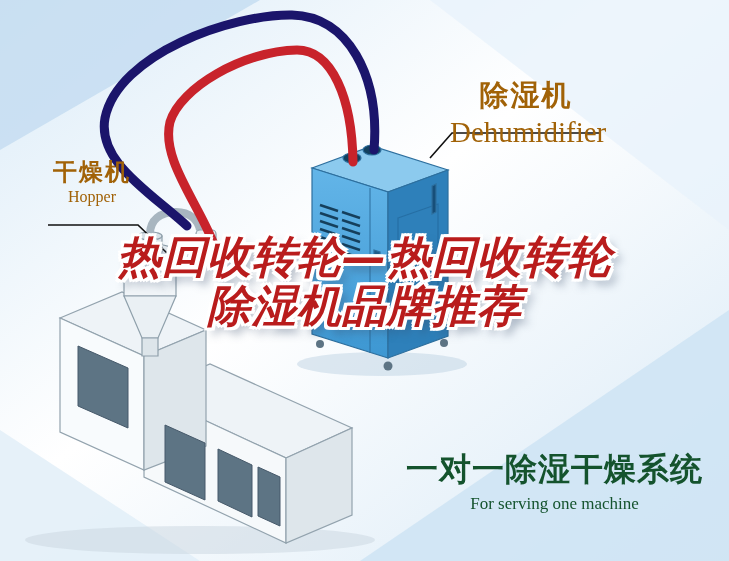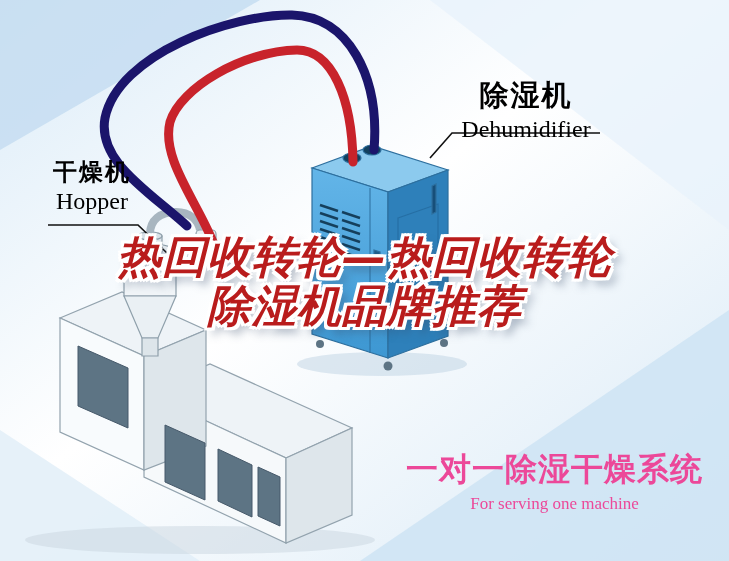--- a/index.html
+++ b/index.html
@@ -6,51 +6,51 @@
   .canvas{
     position:relative;
     width:729px;height:561px;
     overflow:hidden;
     font-family:"DejaVu Sans","Liberation Sans",sans-serif;
     background:#ffffff;
   }
   .scene{position:absolute;inset:0;}
   .txt{position:absolute;white-space:nowrap;}
 
-  .label-block{text-align:center;color:#000000;}
+  .label-block{text-align:center;color:#a16207;}
   .label-cn{font-weight:bold;letter-spacing:2px;}
   .label-en{font-family:"Liberation Serif","DejaVu Serif",serif;}
 
   .label-dehumidifier{left:450px;top:76px;width:152px;}
   .label-dehumidifier .label-cn{font-size:29px;}
-  .label-dehumidifier .label-en{font-size:24px;}
+  .label-dehumidifier .label-en{font-size:29px;}
 
   .label-hopper{left:44px;top:156px;width:96px;}
   .label-hopper .label-cn{font-size:24px;}
-  .label-hopper .label-en{font-size:24px;}
+  .label-hopper .label-en{font-size:16px;}
 
   .main-title{
     left:50%;top:232px;
     transform:translateX(-50%);
     text-align:center;
     font-size:44px;
     line-height:1.12;
     font-weight:800;
     font-style:italic;
     color:#b91c1c;
     letter-spacing:1px;
     text-shadow:
       -3px -3px 0 #fff, 3px -3px 0 #fff,
       -3px 3px 0 #fff, 3px 3px 0 #fff,
       0 -3px 0 #fff, 0 3px 0 #fff,
       -3px 0 0 #fff, 3px 0 0 #fff,
       6px 7px 9px rgba(55,75,105,.5);
   }
 
-  .bottom-caption{right:26px;top:448px;text-align:center;color:#ec4899;}
+  .bottom-caption{right:26px;top:448px;text-align:center;color:#14532d;}
   .bottom-caption .cap-cn{font-size:32px;font-weight:bold;letter-spacing:1px;}
   .bottom-caption .cap-en{font-size:17px;font-family:"Liberation Serif","DejaVu Serif",serif;margin-top:2px;}
 </style>
 </head>
 <body>
 
 <div class="canvas">
 
   <svg class="scene" viewBox="0 0 729 561">
     <defs>

